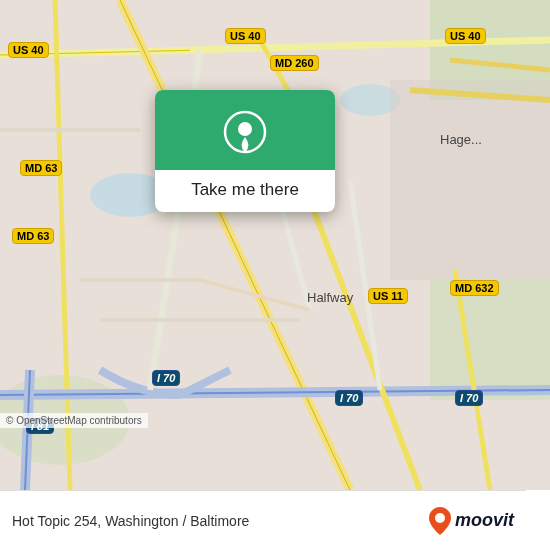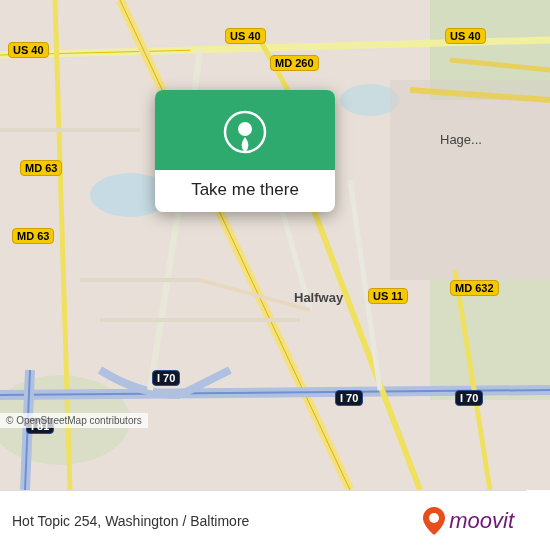--- a/index.html
+++ b/index.html
@@ -85,23 +85,24 @@
       color: #000;
       font-size: 11px;
       font-weight: bold;
       padding: 1px 4px;
       border-radius: 4px;
       white-space: nowrap;
       border: 1px solid #cca000;
     }
 
     .road-label-blue {
-      background-color: #0f172a;
+      background-color: #0c4a6e;
       color: white;
       border: 1px solid #2a4a90;
+      font-style: italic;
     }
 
     
     #footer-bar {
       width: 526px;
       height: 60px;
       background: white;
       border-top: 1px solid #ddd;
       display: flex;
       align-items: center;
@@ -122,23 +123,23 @@
       align-items: center;
       gap: 4px;
     }
 
     #moovit-pin {
       width: 22px;
       height: 28px;
     }
 
     #moovit-text {
-      font-size: 22px;
-      font-weight: normal;
-      color: #701a75;
+      font-size: 18px;
+      font-weight: bold;
+      color: #0f172a;
       font-style: italic;
     }
 
     #copyright-bar {
       position: absolute;
       bottom: 62px;
       left: 0;
       background: rgba(255,255,255,0.75);
       font-size: 10px;
       color: #555;
@@ -215,21 +216,21 @@
   <div class="road-label" style="top:160px;left:20px;">MD 63</div>
   <div class="road-label" style="top:228px;left:12px;">MD 63</div>
   <div class="road-label road-label-blue" style="top:370px;left:152px;">I 70</div>
   <div class="road-label road-label-blue" style="top:390px;left:335px;">I 70</div>
   <div class="road-label road-label-blue" style="top:390px;left:455px;">I 70</div>
   <div class="road-label" style="top:288px;left:368px;">US 11</div>
   <div class="road-label" style="top:280px;left:450px;">MD 632</div>
   <div class="road-label road-label-blue" style="top:418px;left:26px;">I 81</div>
 
   <div class="town-label" style="top:132px;left:440px;">Hage...</div>
-  <div class="town-label" style="top:290px;left:294px;font-weight:bold;">Halfway</div>
+  <div class="town-label" style="top:290px;left:307px;">Halfway</div>
 
   <div id="popup-card">
     <div id="popup-green">
 
       <svg id="popup-pin-icon" viewBox="0 0 44 44" xmlns="http://www.w3.org/2000/svg">
         <circle cx="22" cy="22" r="20" fill="none" stroke="white" stroke-width="2.5"></circle>
         <circle cx="22" cy="19" r="7" fill="white"></circle>
         <path d="M22 27 Q15 36 22 42 Q29 36 22 27Z" fill="white"></path>
       </svg>
     </div>

